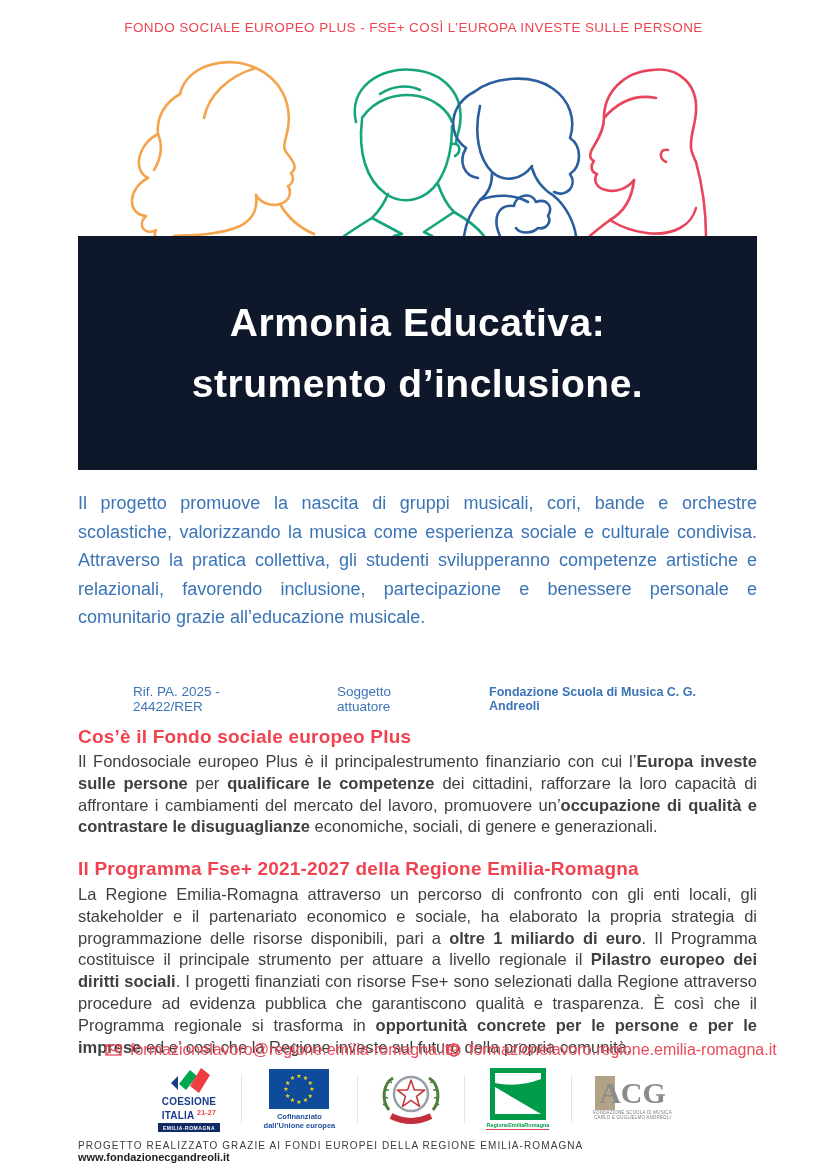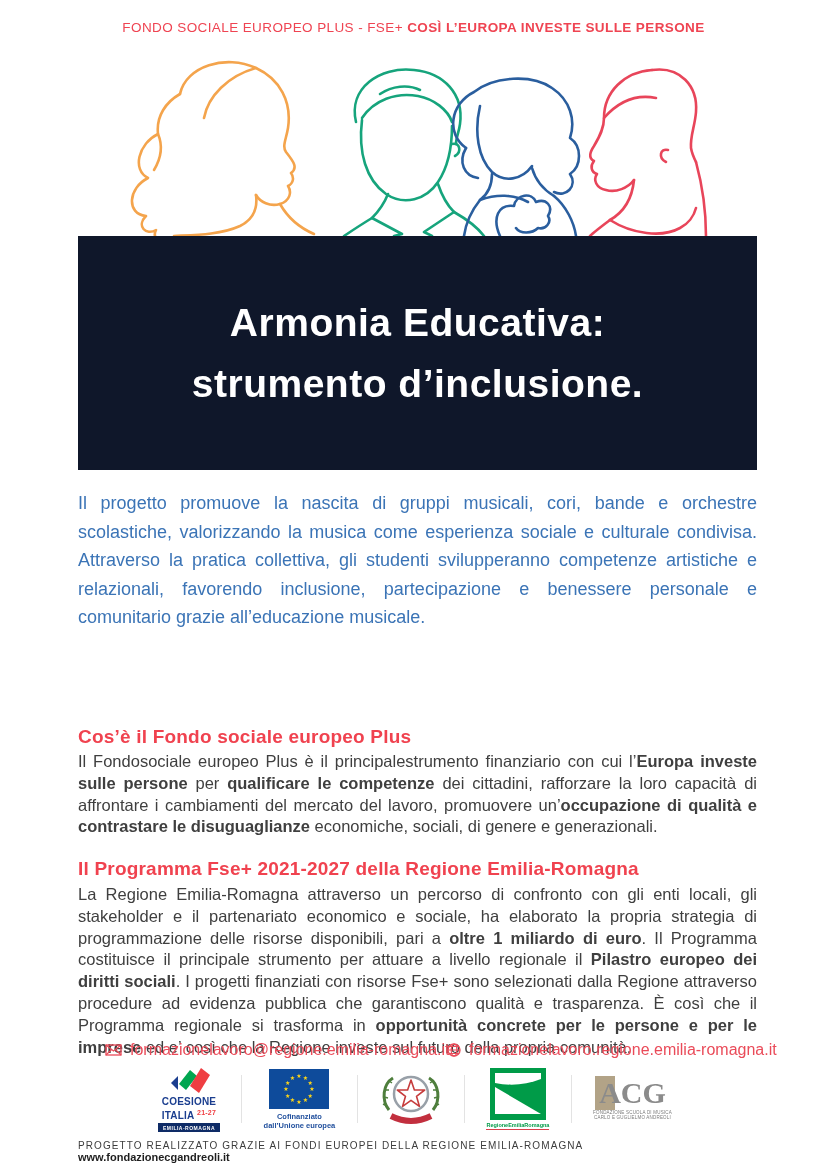--- a/index.html
+++ b/index.html
@@ -1,21 +1,21 @@
 <!DOCTYPE html>
 <html><head>
 <meta charset="utf-8">
 <style>
   * { margin:0; padding:0; box-sizing:border-box; }
   body { background:#ffffff; font-family:"Liberation Sans", sans-serif; }
   .poster { position:relative; width:827px; height:1169px; background:#fff; overflow:hidden; }
 
   .top-header { position:absolute; top:20px; left:0; width:100%; text-align:center;
     font-size:13.5px; color:#EF4452; letter-spacing:.4px; }
-  .top-header .bold { font-weight:bold; }
+  .top-header .bold { font-weight:normal; }
 
   .illustration { position:absolute; top:52px; left:0; }
   .illustration path { fill:none; stroke-linecap:round; stroke-linejoin:round; stroke-width:2.6; }
 
   .banner { position:absolute; top:236px; left:78px; width:679px; height:234px;
     background:#0f172a; color:#fff; display:flex; flex-direction:column;
     justify-content:center; text-align:center; font-weight:bold;
     font-size:39px; line-height:61px; letter-spacing:.5px; }
 
   .intro { position:absolute; top:489px; left:78px; width:679px;
@@ -122,20 +122,25 @@
   </svg>
 
   <div class="banner">
     <div>Armonia Educativa:</div>
     <div>strumento d’inclusione.</div>
   </div>
 
   <p class="intro">Il progetto promuove la nascita di gruppi musicali, cori, bande e orchestre scolastiche, valorizzando la musica come esperienza sociale e culturale condivisa. Attraverso la pratica collettiva, gli studenti svilupperanno competenze artistiche e relazionali, favorendo inclusione, partecipazione e benessere personale e comunitario grazie all’educazione musicale.</p>
 
 
+  <div class="rif-row">
+    <span>Rif. PA.  2025 - 24422/RER</span>
+    <span class="soggetto">Soggetto attuatore</span>
+    <span class="attuatore">Fondazione Scuola di Musica C. G. Andreoli</span>
+  </div>
 
   <h2 class="section-title st1">Cos’è il Fondo sociale europeo Plus</h2>
   <p class="section-para sp1"><span>Il Fondosociale europeo Plus è il principalestrumento finanziario con cui l’</span><b>Europa investe sulle persone</b><span> per </span><b>qualificare le competenze</b><span> dei cittadini, rafforzare la loro capacità di affrontare i cambiamenti del mercato del lavoro, promuovere un’</span><b>occupazione di qualità e contrastare le disuguaglianze</b><span> economiche, sociali, di genere e generazionali.</span></p>
 
   <h2 class="section-title st2">Il Programma Fse+ 2021-2027 della Regione Emilia-Romagna</h2>
   <p class="section-para sp2"><span>La Regione Emilia-Romagna attraverso un percorso di confronto con gli enti locali, gli stakeholder e il partenariato economico e sociale, ha elaborato la propria strategia di programmazione delle risorse disponibili, pari a </span><b>oltre 1 miliardo di euro</b><span>. Il Programma costituisce il principale strumento per attuare a livello regionale il </span><b>Pilastro europeo dei diritti sociali</b><span>. I progetti finanziati con risorse Fse+ sono selezionati dalla Regione attraverso procedure ad evidenza pubblica che garantiscono qualità e trasparenza. È così che il Programma regionale si trasforma in </span><b>opportunità concrete per le persone e per le imprese</b><span> ed e’ così che la Regione investe sul futuro della propria comunità.</span></p>
 
   <div class="contact email">
     <svg width="17" height="12" viewBox="0 0 17 12">
       <rect x="1" y="1" width="15" height="10" fill="none" stroke="#EA4B59" stroke-width="1.3"></rect>

